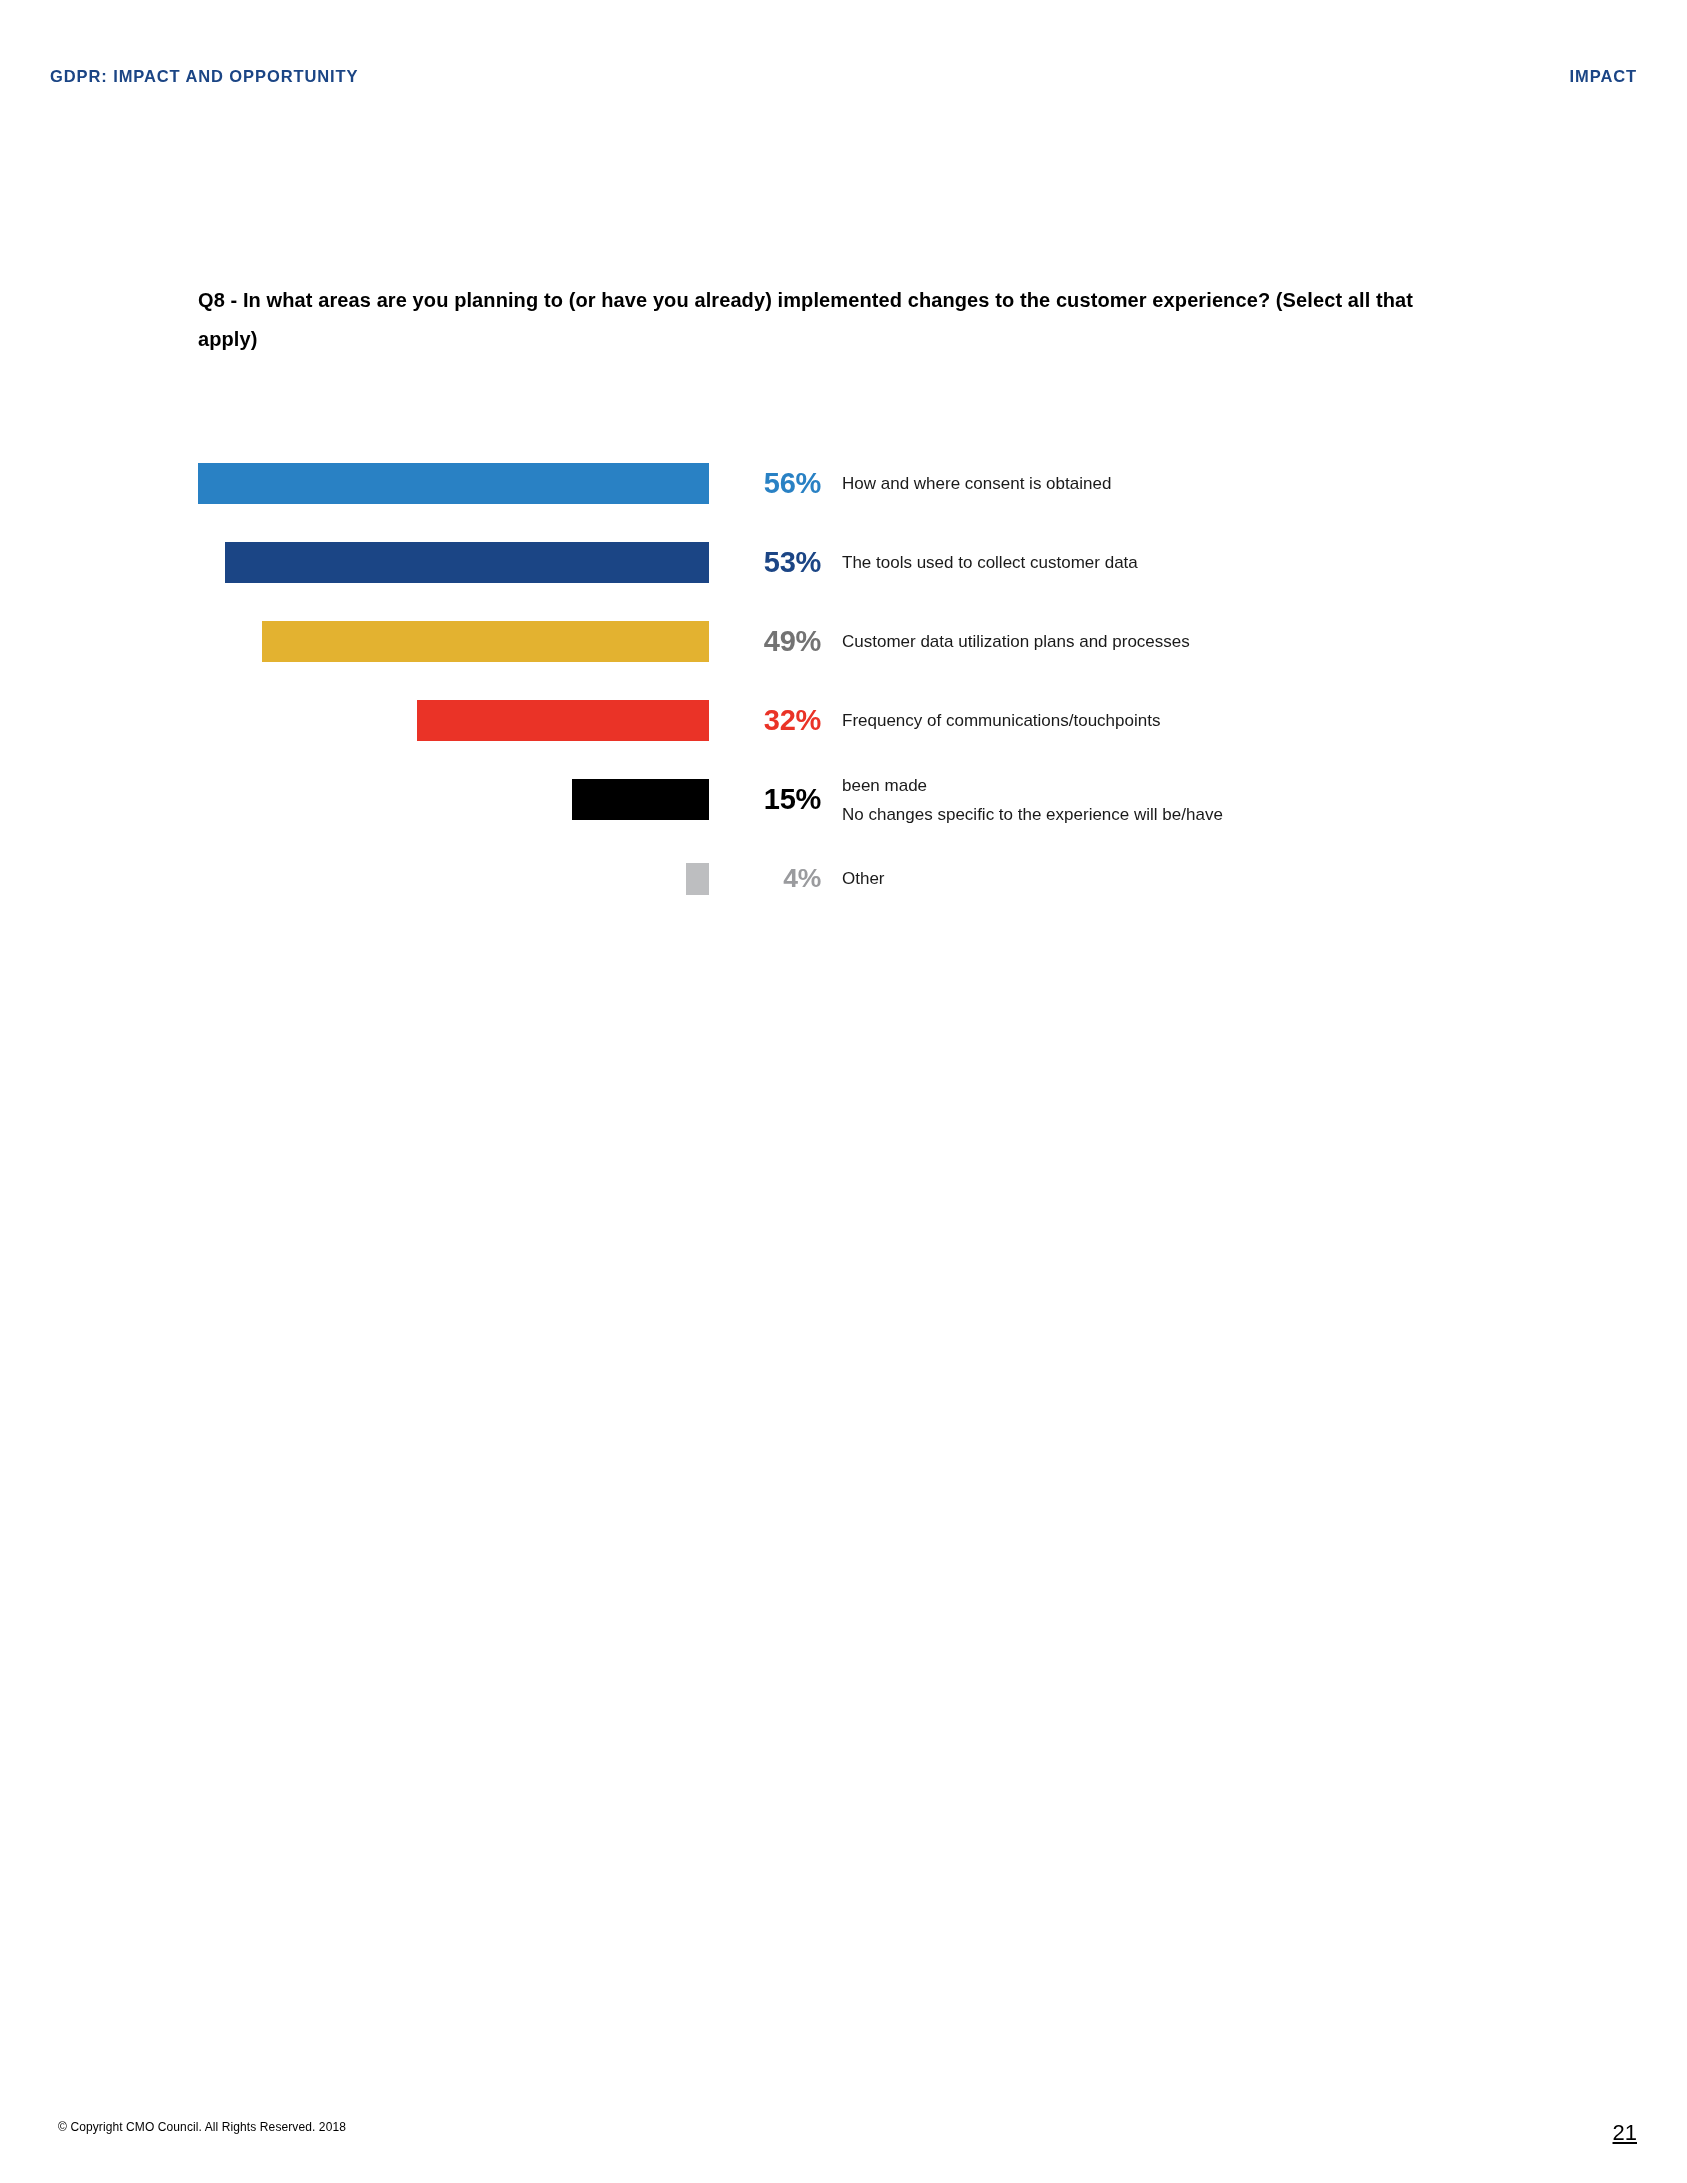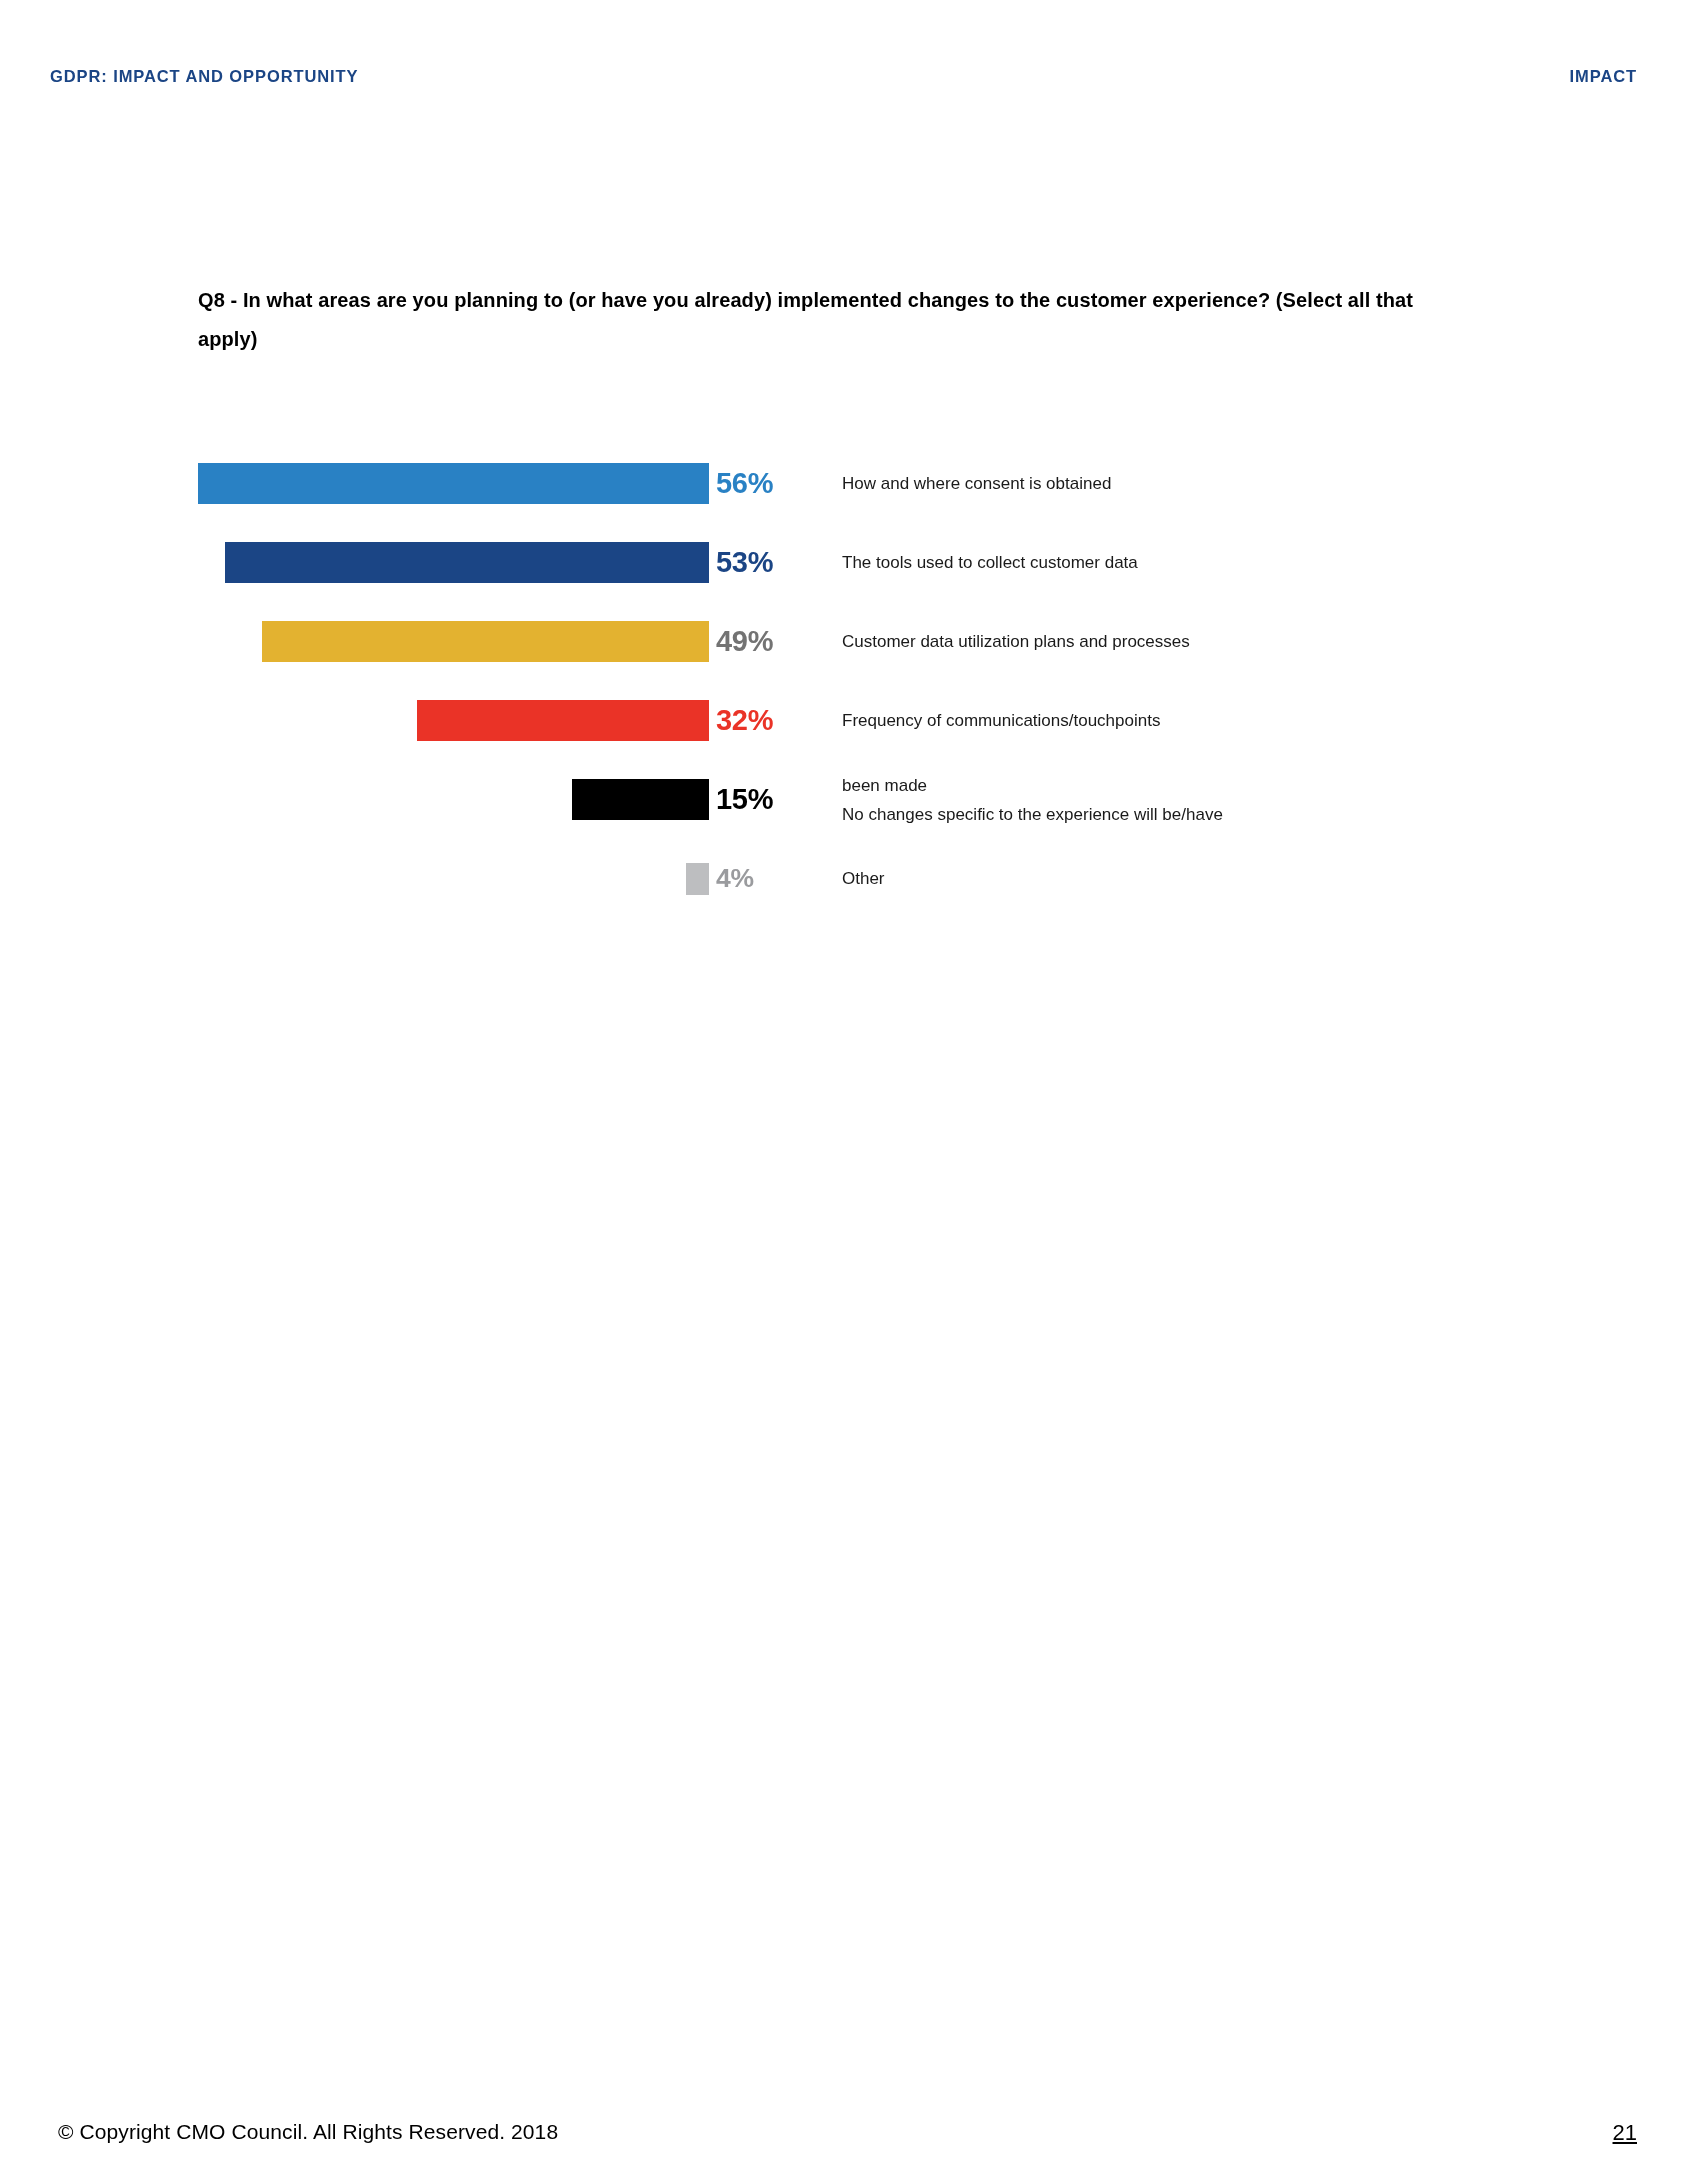--- a/index.html
+++ b/index.html
@@ -88,20 +88,21 @@
   .bar.swatch {
     height: 32px;
     top: 4.6px;
   }
 
   .pct {
     position: absolute;
     left: 716px;
     top: 13.2px;
     width: 105px;
+    text-align: right;
     font-size: 29px;
     font-weight: bold;
     line-height: 41px;
     letter-spacing: -0.3px;
   }
   .pct.small {
     font-size: 26.5px;
   }
 
   .bar-label {
@@ -124,21 +125,21 @@
     position: absolute;
     bottom: 0;
     left: 0;
     width: 1687px;
     height: 93px;
   }
   .footer-copy {
     position: absolute;
     left: 58px;
     top: 30px;
-    font-size: 21px;
+    font-size: 12px;
     color: #000000;
     letter-spacing: 0.1px;
     white-space: nowrap;
   }
   .footer-page {
     position: absolute;
     right: 50px;
     top: 30px;
     font-size: 22px;
     color: #000000;

